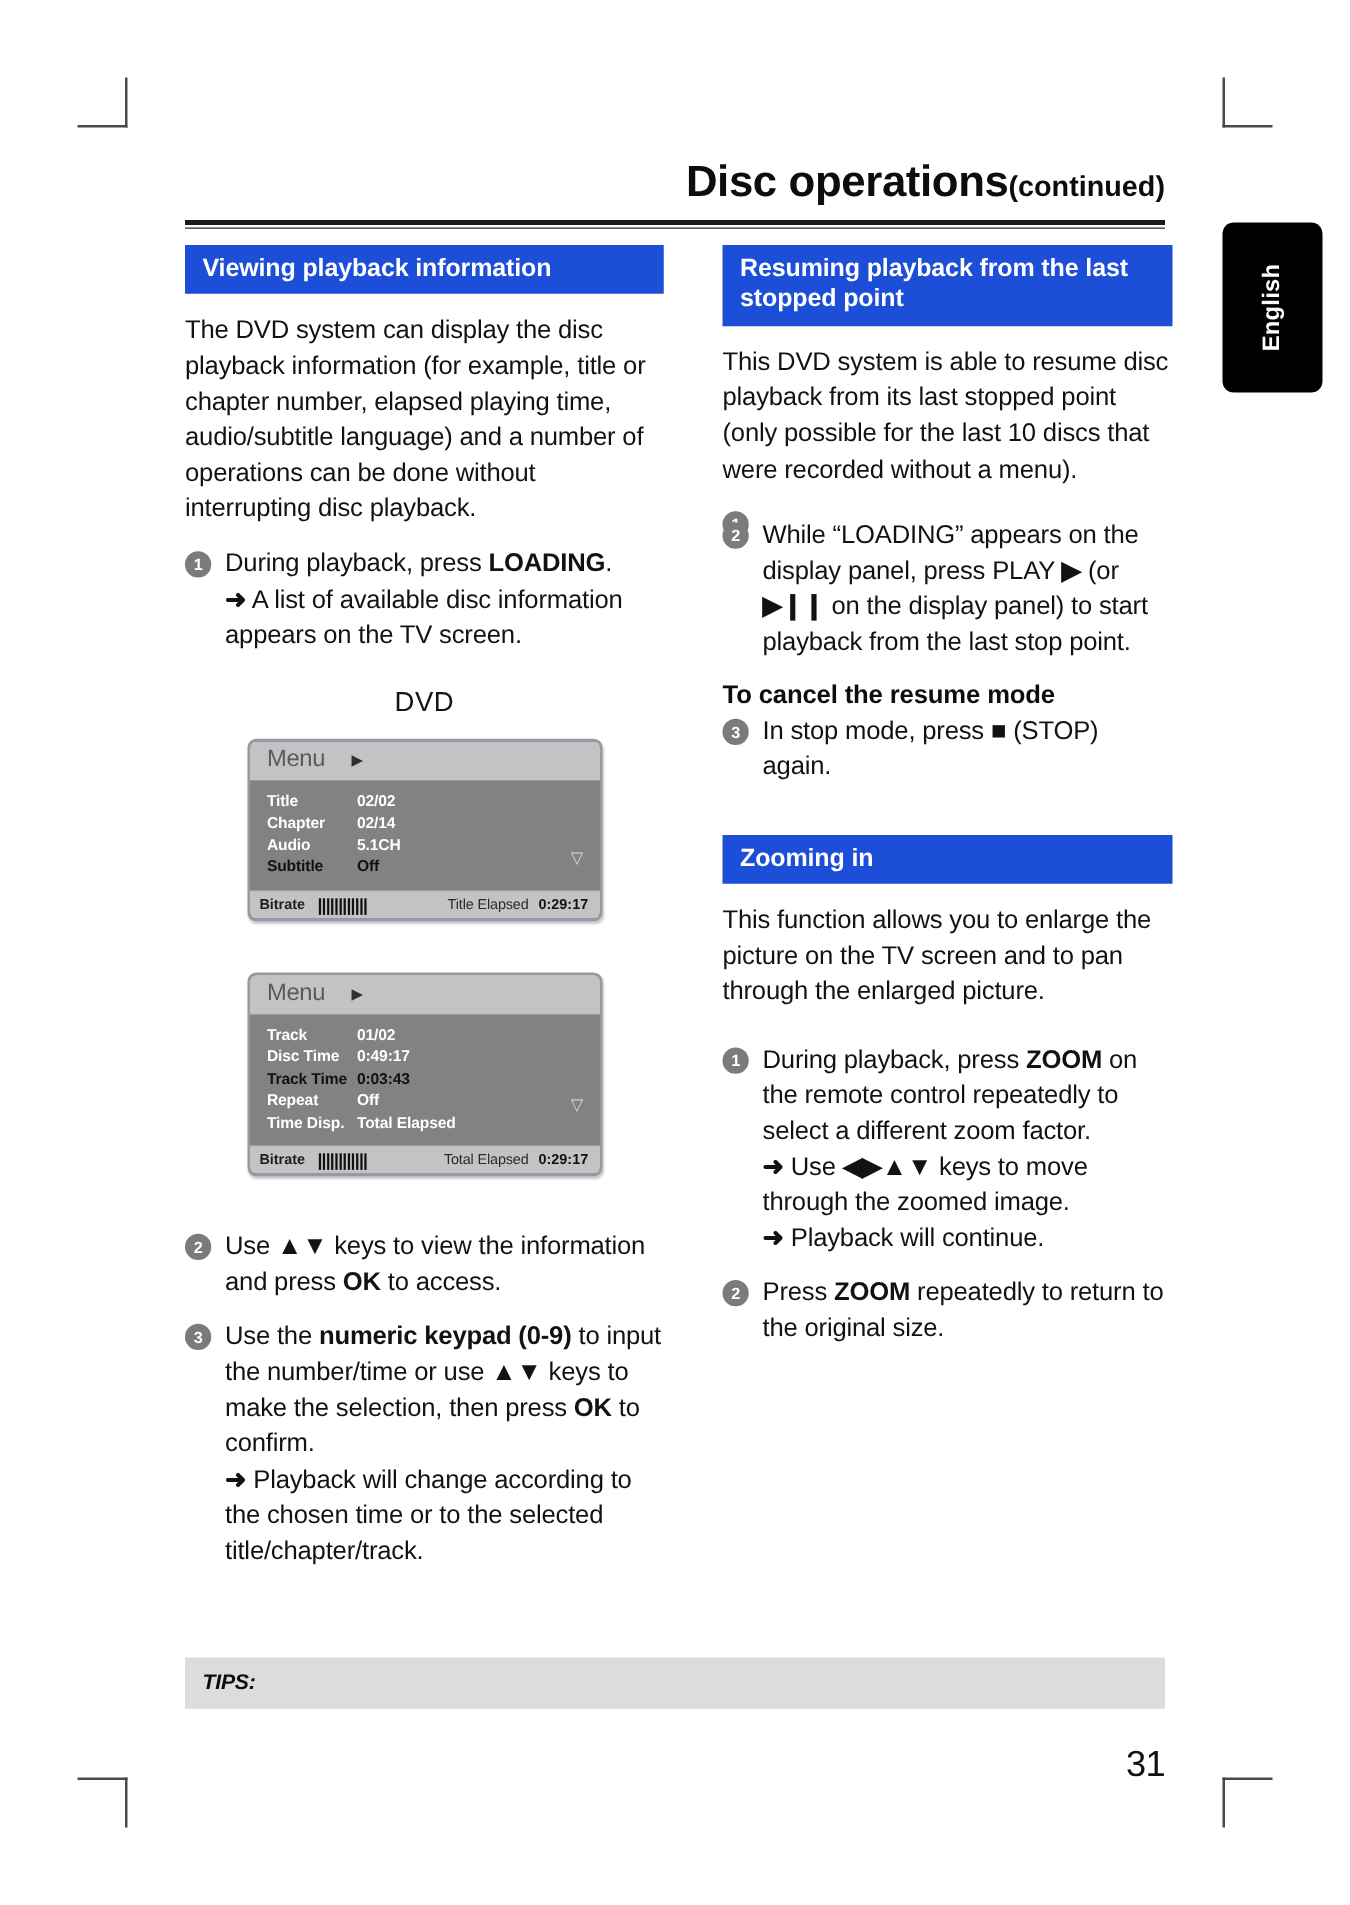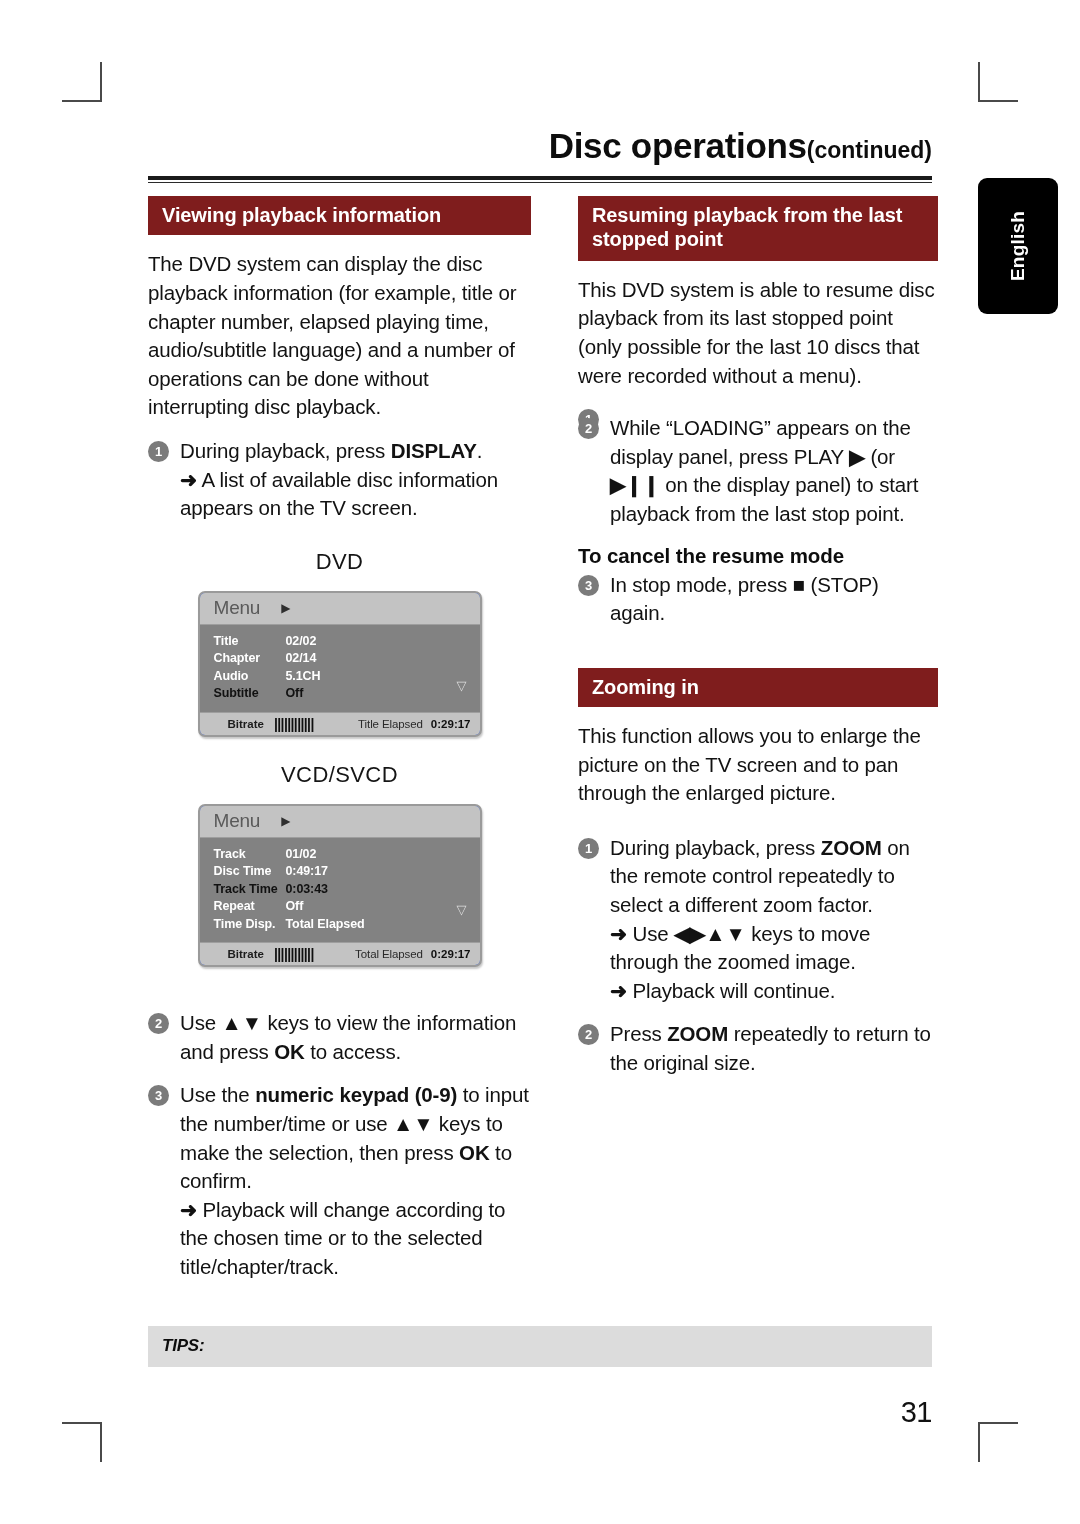--- a/index.html
+++ b/index.html
@@ -72,21 +72,21 @@
     width: 784px;
     height: 1px;
     background: #2b2b2b;
   }
 
   
   .col-left  { position: absolute; left: 148px; top: 196px; width: 383px; }
   .col-right { position: absolute; left: 578px; top: 196px; width: 360px; }
 
   .sec-head {
-    background: #7f1d1d;
+    background: #1d4ed8;
     color: #ffffff;
     font-size: 20px;
     font-weight: bold;
     padding: 7px 0 8px 14px;
     line-height: 1.22;
     letter-spacing: -0.1px;
   }
   .sec-head.two-line { padding-bottom: 9px; }
 
   .body-txt {
@@ -188,21 +188,21 @@
     font-size: 13px;
     color: #dcdcdc;
     line-height: 1;
   }
   .osd-caret.low { bottom: 26px; }
   .osd-bottom {
     background: #c3c3c3;
     display: flex;
     align-items: center;
     height: 22px;
-    padding: 0 9px 0 28px;
+    padding: 0 9px 0 8px;
     border-top: 1px solid #9e9e9e;
   }
   .osd-bottom .bl { font-size: 11.5px; font-weight: bold; color: #1d1d1d; }
   .osd-bars {
     margin-left: 10px;
     font-size: 14px;
     font-weight: bold;
     letter-spacing: -0.6px;
     color: #101010;
     font-family: "Liberation Sans", sans-serif;
@@ -307,21 +307,21 @@
   <div class="sec-head">Viewing playback information</div>
 
   <div class="gap-m"></div>
 
   <p class="body-txt">The DVD system can display the disc playback information (for example, title or chapter number, elapsed playing time, audio/subtitle language) and a number of operations can be done without interrupting disc playback.</p>
 
   <div class="gap-m"></div>
 
   <div class="step body-txt">
     <span class="bullet">1</span>
-    <span>During playback, press </span><span class="b">DISPLAY</span><span>.</span><br>
+    <span>During playback, press </span><span class="b">LOADING</span><span>.</span><br>
     <span class="arrow">➜</span>
     <span>A list of available disc information appears on the TV screen.</span>
   </div>
 
   <div class="gap-l"></div>
 
   <div class="osd-wrap">
     <div class="osd-label">DVD</div>
     <div class="osd">
       <div class="osd-menubar">
@@ -352,21 +352,20 @@
         <span class="osd-bars">||||||||||||</span>
         <span class="br">Title Elapsed</span>
         <span class="bt">0:29:17</span>
       </div>
     </div>
   </div>
 
   <div class="gap-s"></div>
 
   <div class="osd-wrap">
-    <div class="osd-label">VCD/SVCD</div>
     <div class="osd">
       <div class="osd-menubar">
         <span class="mtext">Menu</span>
         <span class="mtri">▶</span>
       </div>
       <div class="osd-rows">
         <div class="osd-row">
           <span class="k">Track</span>
           <span class="v">01/02</span>
         </div>

